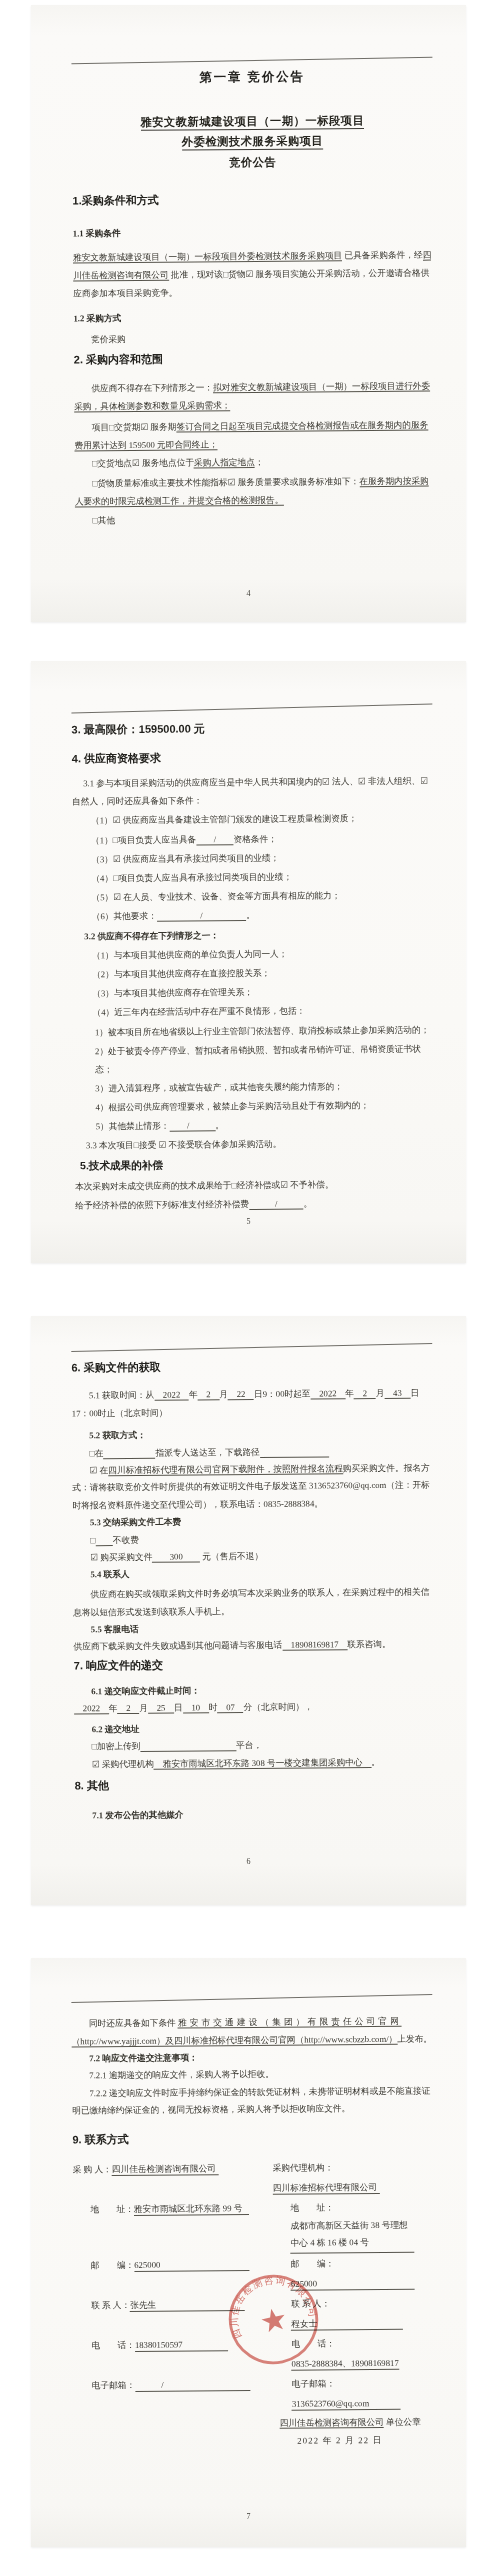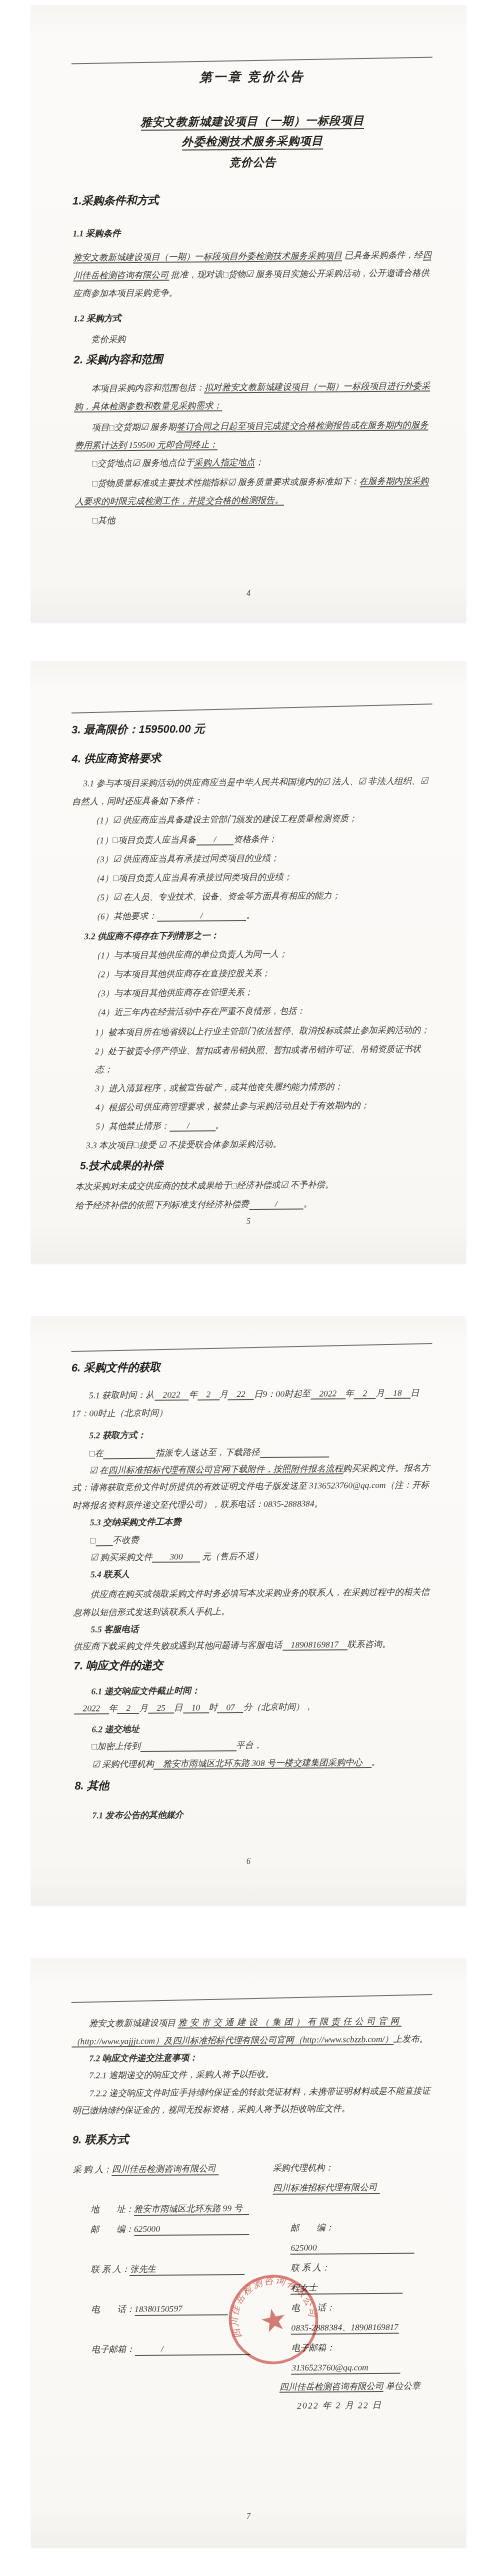--- a/index.html
+++ b/index.html
@@ -1,21 +1,21 @@
 <!DOCTYPE html>
 <html style="font-size:10px"><head>
 <meta charset="utf-8">
 <style>
   html,body{margin:0;padding:0;}
   body{
     width:498px;height:2576px;position:relative;background:#ffffff;
     font-family:"Liberation Serif","DejaVu Serif",serif;
     color:#36342f;
   }
-  .canvas{position:absolute;inset:0;overflow:hidden;font-style:italic;}
+  .canvas{position:absolute;inset:0;overflow:hidden;}
   .page{
     position:absolute;left:31px;width:435px;
     background:linear-gradient(180deg,#f6f5f2 0%,#fbfaf8 5%,#faf9f6 60%,#f8f7f4 93%,#f1f0ec 100%);
     box-shadow:0 0.6px 1.9px rgba(0,0,0,.07);
     overflow:hidden;
   }
   .inner{
     position:relative;margin:0 34px 0 40px;
     transform:rotate(-0.45deg);transform-origin:50% 0;
   }
@@ -82,21 +82,21 @@
         <div><span class="doctitle">雅安文教新城建设项目（一期）一标段项目</span></div>
         <div><span class="doctitle">外委检测技术服务采购项目</span></div>
         <div><span class="doctitle noline">竞价公告</span></div>
       </div>
       <div class="hA" style="margin-top:21px;">1.采购条件和方式</div>
       <div class="hB" style="margin-top:16px;">1.1 采购条件</div>
       <p class="body" style="margin-top:6.2px;"><span class="u">雅安文教新城建设项目（一期）一标段项目外委检测技术服务采购项目</span><span> 已具备采购条件，经</span><span class="u">四川佳岳检测咨询有限公司</span><span> 批准，现对该□货物☑ 服务项目实施公开采购活动，公开邀请合格供应商参加本项目采购竞争。</span></p>
       <div class="hB" style="margin-top:6.2px;">1.2 采购方式</div>
       <p class="body ind" style="margin-top:3.7px;">竞价采购</p>
       <div class="hA" style="margin-top:2.5px;">2. 采购内容和范围</div>
-      <p class="body ind" style="margin-top:12.4px;"><span>本项目采购内容和范围包括：</span><span class="u">拟对雅安文教新城建设项目（一期）一标段项目进行外委采购，具体检测参数和数量见采购需求；</span></p>
+      <p class="body ind" style="margin-top:12.4px;"><span>供应商不得存在下列情形之一：</span><span class="u">拟对雅安文教新城建设项目（一期）一标段项目进行外委采购，具体检测参数和数量见采购需求；</span></p>
       <p class="body ind" style="margin-top:2.5px;"><span>项目□交货期☑ 服务期</span><span class="u">签订合同之日起至项目完成提交合格检测报告或在服务期内的服务费用累计达到 159500 元即合同终止；</span></p>
       <p class="body ind"><span>□交货地点☑ 服务地点位于</span><span class="u">采购人指定地点</span><span>；</span></p>
       <p class="body ind" style="margin-top:2.5px;"><span>□货物质量标准或主要技术性能指标☑ 服务质量要求或服务标准如下：</span><span class="u">在服务期内按采购人要求的时限完成检测工作，并提交合格的检测报告。</span></p>
       <p class="body ind" style="margin-top:1.2px;">□其他</p>
     </div>
     <div class="pageno" style="bottom:23.6px;">4</div>
   </div>
 
   <div class="page" id="page2">
     <div class="inner">
@@ -125,21 +125,21 @@
       <p class="body" style="margin-top:3.7px;">本次采购对未成交供应商的技术成果给于□经济补偿或☑ 不予补偿。</p>
       <p class="body" style="margin-top:1.2px;"><span>给予经济补偿的依照下列标准支付经济补偿费</span><span class="u">　　　/　　　</span><span>。</span></p>
     </div>
     <div class="pageno" style="bottom:37px;">5</div>
   </div>
 
   <div class="page" id="page3">
     <div class="inner">
       <div class="rule" style="transform:rotate(-0.8deg);"></div>
       <div class="hA" style="margin-top:10px;">6. 采购文件的获取</div>
-      <p class="body ind" style="margin-top:11.2px;"><span>5.1 获取时间：从</span><span class="u">　2022　</span><span>年</span><span class="u">　2　</span><span>月</span><span class="u">　22　</span><span>日9：00时起至</span><span class="u">　2022　</span><span>年</span><span class="u">　2　</span><span>月</span><span class="u">　18　</span><span>日17：00时止（北京时间）</span></p>
+      <p class="body ind" style="margin-top:11.2px;"><span>5.1 获取时间：从</span><span class="u">　2022　</span><span>年</span><span class="u">　2　</span><span>月</span><span class="u">　22　</span><span>日9：00时起至</span><span class="u">　2022　</span><span>年</span><span class="u">　2　</span><span>月</span><span class="u">　43　</span><span>日17：00时止（北京时间）</span></p>
       <p class="body hB ind" style="margin-top:3.7px;font-weight:700;">5.2 获取方式：</p>
       <p class="body ind"><span>□在</span><span class="u">　　　　　　</span><span>指派专人送达至，下载路径</span><span class="u">　　　　　　　　</span></p>
       <p class="body ind tight"><span>☑ 在</span><span class="u">四川标准招标代理有限公司官网下载附件，按照附件报名流程</span><span>购买采购文件。报名方式：请将获取竞价文件时所提供的有效证明文件电子版发送至 3136523760@qq.com（注：开标时将报名资料原件递交至代理公司），联系电话：0835-2888384。</span></p>
       <p class="body hB ind tight" style="font-weight:700;">5.3 交纳采购文件工本费</p>
       <p class="body ind tight"><span>□</span><span class="u">　　</span><span>不收费</span></p>
       <p class="body ind tight"><span>☑ 购买采购文件</span><span class="u">　　300　　</span><span> 元（售后不退）</span></p>
       <p class="body hB ind tight" style="font-weight:700;">5.4 联系人</p>
       <p class="body ind tight" style="margin-top:2.5px;">供应商在购买或领取采购文件时务必填写本次采购业务的联系人，在采购过程中的相关信息将以短信形式发送到该联系人手机上。</p>
       <p class="body hB ind tight" style="font-weight:700;">5.5 客服电话</p>
       <p class="body tight"><span>供应商下载采购文件失败或遇到其他问题请与客服电话</span><span class="u">　18908169817　</span><span>联系咨询。</span></p>
@@ -151,32 +151,33 @@
       <p class="body ind tight"><span>☑ 采购代理机构</span><span class="u">　雅安市雨城区北环东路 308 号一楼交建集团采购中心　</span><span>。</span></p>
       <div class="hA" style="margin-top:3.7px;">8. 其他</div>
       <p class="body hB ind" style="margin-top:13.7px;font-weight:700;">7.1 发布公告的其他媒介</p>
     </div>
     <div class="pageno" style="bottom:39px;">6</div>
   </div>
 
   <div class="page" id="page4">
     <div class="inner">
       <div class="rule" style="transform:rotate(-0.8deg);"></div>
-      <p class="body ind" style="margin-top:13.7px;"><span>雅安文教新城建设项目 </span><span class="usp">雅安市交通建设（集团）有限责任公司官网</span><span class="u">（http://www.yajjjt.com）及四川标准招标代理有限公司官网（http://www.scbzzb.com/）</span><span>上发布。</span></p>
+      <p class="body ind" style="margin-top:13.7px;"><span>同时还应具备如下条件 </span><span class="usp">雅安市交通建设（集团）有限责任公司官网</span><span class="u">（http://www.yajjjt.com）及四川标准招标代理有限公司官网（http://www.scbzzb.com/）</span><span>上发布。</span></p>
       <p class="body hB ind tight" style="font-weight:700;">7.2 响应文件递交注意事项：</p>
       <p class="body ind tight">7.2.1 逾期递交的响应文件，采购人将予以拒收。</p>
       <p class="body ind tight">7.2.2 递交响应文件时应手持缔约保证金的转款凭证材料，未携带证明材料或是不能直接证明已缴纳缔约保证金的，视同无投标资格，采购人将予以拒收响应文件。</p>
       <div class="hA" style="margin-top:11.2px;">9. 联系方式</div>
       <div class="contacts">
         <div class="crow">
           <div class="cl"><span class="lab">采 购 人：</span><span class="val" style="min-width:107px;">四川佳岳检测咨询有限公司</span></div>
           <div class="cr"><span class="lab">采购代理机构：</span><span class="val" style="min-width:107px;">四川标准招标代理有限公司</span></div>
         </div>
         <div class="crow">
           <div class="cl" style="padding-left:17.4px;"><span class="lab">地　　址：</span><span class="val" style="min-width:115px;">雅安市雨城区北环东路 99 号</span></div>
+          <div class="cr"><span class="lab">地　　址：</span><span class="val" style="max-width:124px;vertical-align:top;line-height:17.4px;">成都市高新区天益街 38 号理想中心 4 栋 16 楼 04 号</span></div>
         </div>
         <div class="crow">
           <div class="cl" style="padding-left:17.4px;"><span class="lab">邮　　编：</span><span class="val" style="min-width:115px;">625000</span></div>
           <div class="cr"><span class="lab">邮　　编：</span><span class="val" style="min-width:124px;">625000</span></div>
         </div>
         <div class="crow">
           <div class="cl" style="padding-left:17.4px;"><span class="lab">联 系 人：</span><span class="val" style="min-width:115px;">张先生</span></div>
           <div class="cr"><span class="lab">联 系 人：</span><span class="val" style="min-width:112px;">程女士</span></div>
         </div>
         <div class="crow">

